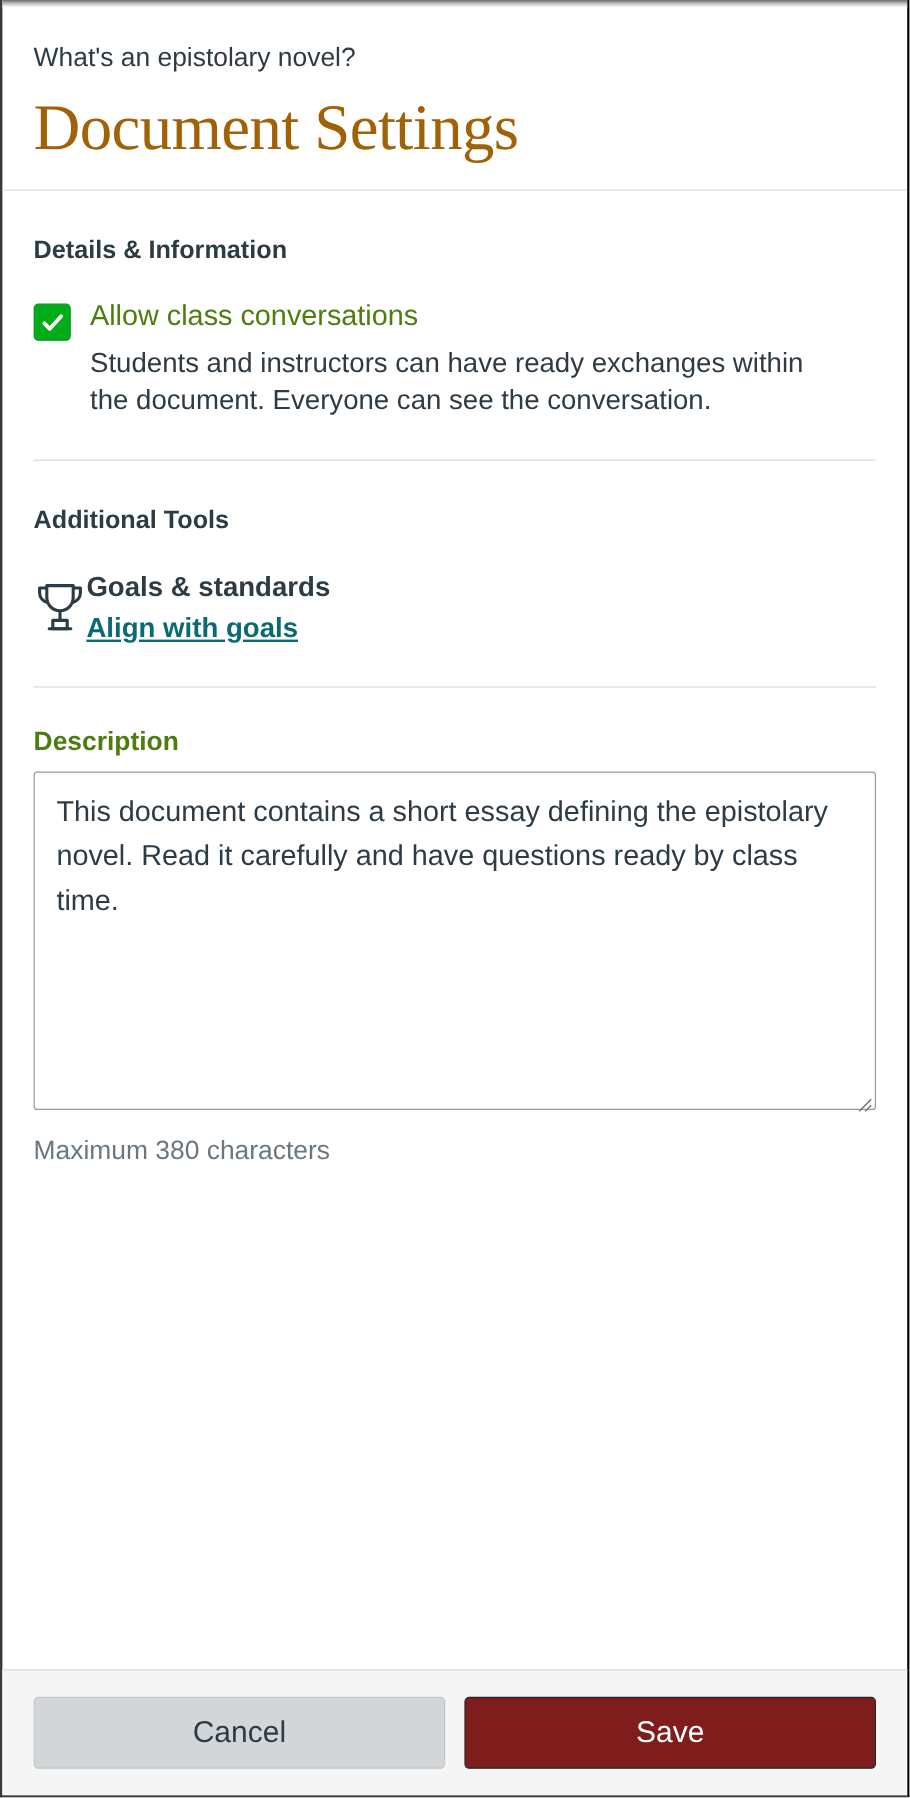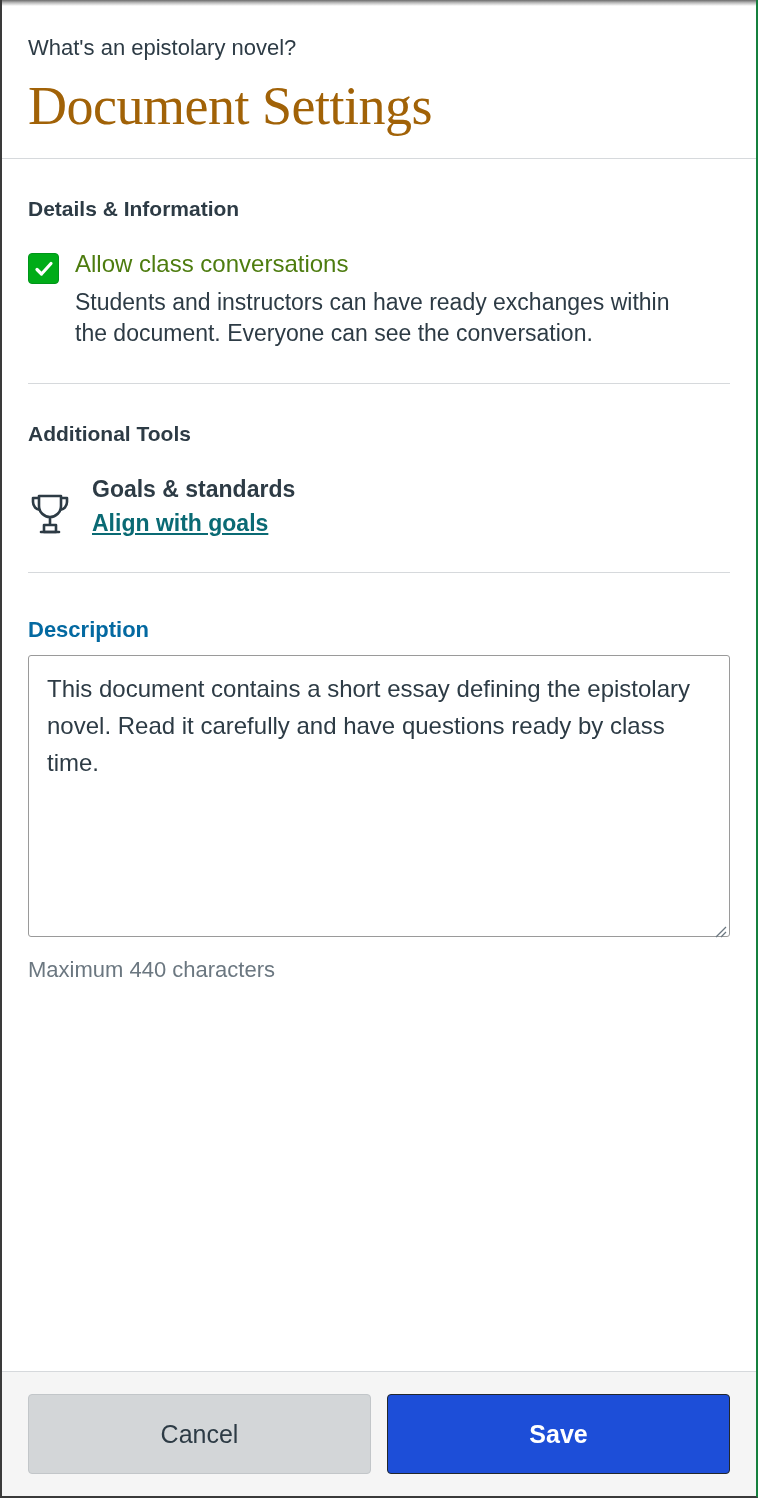--- a/index.html
+++ b/index.html
@@ -14,21 +14,21 @@
     color: #2d3b45;
     overflow: hidden;
   }
   .panel {
     position: relative;
     width: 758px;
     height: 1498px;
     background: #ffffff;
     box-sizing: border-box;
     border-left: 2px solid #3a3a3a;
-    border-right: 2px solid #15803d;
+    border-right: 2px solid #000000;
     border-bottom: 2px solid #3a3a3a;
     display: flex;
     flex-direction: column;
   }
   .top-shadow {
     position: absolute;
     top: 0; left: 0; right: 0;
     height: 6px;
     background: linear-gradient(to bottom, #6b6b6b 0%, #b9b9b9 45%, #ffffff 100%);
     z-index: 5;
@@ -103,22 +103,21 @@
 
   .divider {
     height: 1px;
     background: #d6d9dc;
     margin: 34px 0 0 0;
   }
 
   
   .tool-row {
     display: flex;
-    align-items: flex-end;
-    gap: 20px;
+    align-items: center;
     margin-bottom: 26px;
   }
   .tool-icon {
     flex: 0 0 auto;
     width: 44px;
     height: 48px;
     display: flex;
     align-items: center;
     justify-content: center;
     color: #2d3b45;
@@ -138,22 +137,22 @@
     cursor: pointer;
     line-height: 30px;
     display: inline-block;
     font-weight: bold;
   }
 
   
   .desc-label {
     font-size: 22px;
     font-weight: 700;
-    color: #0369a1;
-    margin: 44px 0 12px 0;
+    color: #4d7c0f;
+    margin: 32px 0 12px 0;
   }
   .desc-box {
     position: relative;
     width: 100%;
     box-sizing: border-box;
     height: 282px;
     border: 1px solid #9a9a9a;
     border-radius: 3px;
     padding: 14px 18px;
     font-family: "Liberation Sans", sans-serif;
@@ -183,41 +182,41 @@
   .footer {
     flex: 0 0 auto;
     border-top: 1px solid #d6d9dc;
     background: #f5f5f5;
     padding: 22px 26px;
     display: flex;
     gap: 16px;
   }
   .btn {
     flex: 1 1 0;
-    height: 80px;
+    height: 60px;
     border-radius: 4px;
     font-size: 25px;
     font-family: "Liberation Sans", sans-serif;
     display: flex;
     align-items: center;
     justify-content: center;
     cursor: pointer;
     border: 1px solid transparent;
     box-sizing: border-box;
   }
   .btn-cancel {
     background: #d3d6d8;
     color: #2d3b45;
     border-color: #c2c6c9;
   }
   .btn-save {
-    background: #1d4ed8;
+    background: #7f1d1d;
     color: #ffffff;
     border-color: #22272c;
-    font-weight: 700;
+    font-weight: 400;
   }
 </style>
 </head>
 <body>
 
 <div class="panel">
   <div class="top-shadow"></div>
 
   <div class="header">
     <div class="breadcrumb">What's an epistolary novel?</div>
@@ -263,20 +262,20 @@
 
     <div class="divider"></div>
 
     <div class="desc-label">Description</div>
     <div class="desc-wrap">
       <textarea class="desc-box" placeholder="" style="">This document contains a short essay defining the epistolary novel. Read it carefully and have questions ready by class time.</textarea>
       <svg class="resize-grip" viewBox="0 0 16 16" aria-hidden="true">
         <path d="M15 5 L5 15 M15 10 L10 15" stroke="#6b7780" stroke-width="1.3" fill="none"></path>
       </svg>
     </div>
-    <div class="maxchars">Maximum 440 characters</div>
+    <div class="maxchars">Maximum 380 characters</div>
   </div>
 
   <div class="footer">
     <button class="btn btn-cancel">Cancel</button>
     <button class="btn btn-save">Save</button>
   </div>
 </div>
 
 </body></html>

